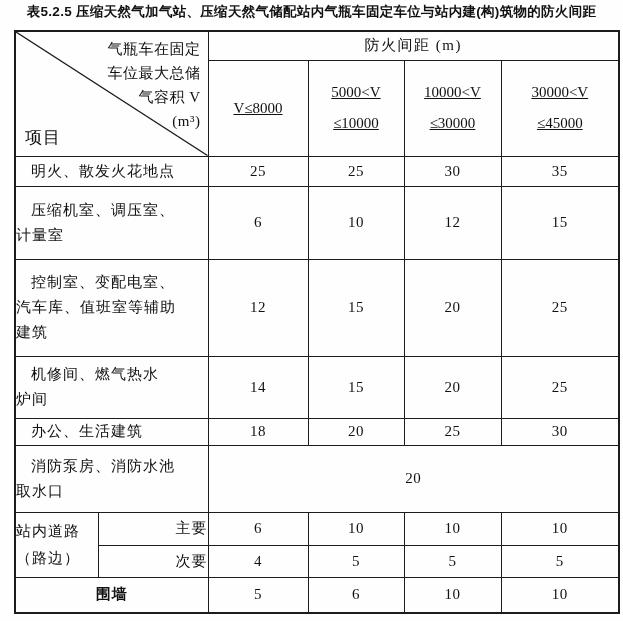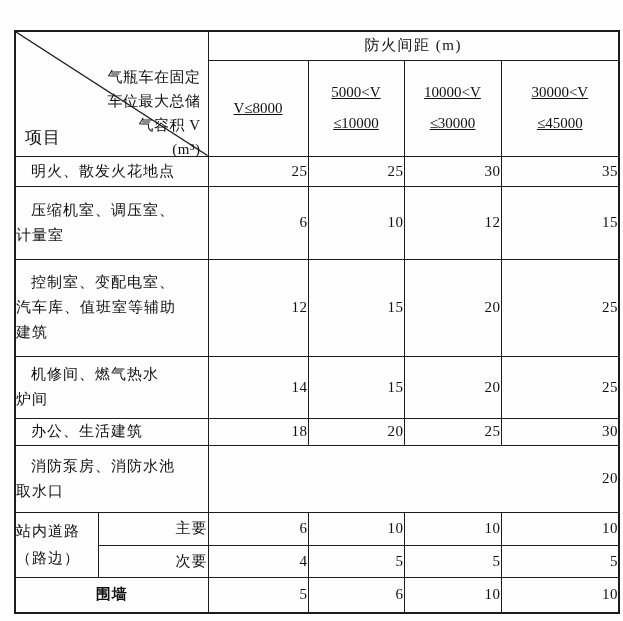--- a/index.html
+++ b/index.html
@@ -56,21 +56,20 @@
     display: block;
   }
   .corner-top-right {
     position: absolute;
     top: 5px;
     right: 7px;
     text-align: right;
     line-height: 24px;
     font-size: 15px;
     letter-spacing: 0.5px;
-    margin-top: 28px;
   }
   .corner-bottom-left {
     position: absolute;
     left: 9px;
     bottom: 7px;
     font-size: 17px;
     letter-spacing: 1px;
     margin-top: 8px;
   }
   
@@ -90,21 +89,21 @@
   td.lbl {
     text-align: left;
     padding: 3px 5px 3px 7px;
     text-indent: 15px;
     white-space: pre-line;
     line-height: 1.65;
     letter-spacing: 1px;
   }
   
   td.val {
-    text-align: right;
+    text-align: center;
     font-size: 14.5px;
     letter-spacing: 0.5px;
   }
   td.road-lbl {
     text-align: left;
     line-height: 27px;
     letter-spacing: 1px;
   }
   td.sub-lbl {
     text-align: right;
@@ -115,20 +114,21 @@
     font-weight: 600;
     letter-spacing: 1px;
     margin-left: 29px;
   }
 </style>
 </head>
 <body>
 
 <div class="doc">
 
+  <div class="doc-title">表5.2.5 压缩天然气加气站、压缩天然气储配站内气瓶车固定车位与站内建(构)筑物的防火间距</div>
 
   <table class="fire-table">
     <colgroup>
       <col style="width:83px">
       <col style="width:110px">
       <col style="width:100px">
       <col style="width:96px">
       <col style="width:97px">
       <col style="width:118px">
     </colgroup>

